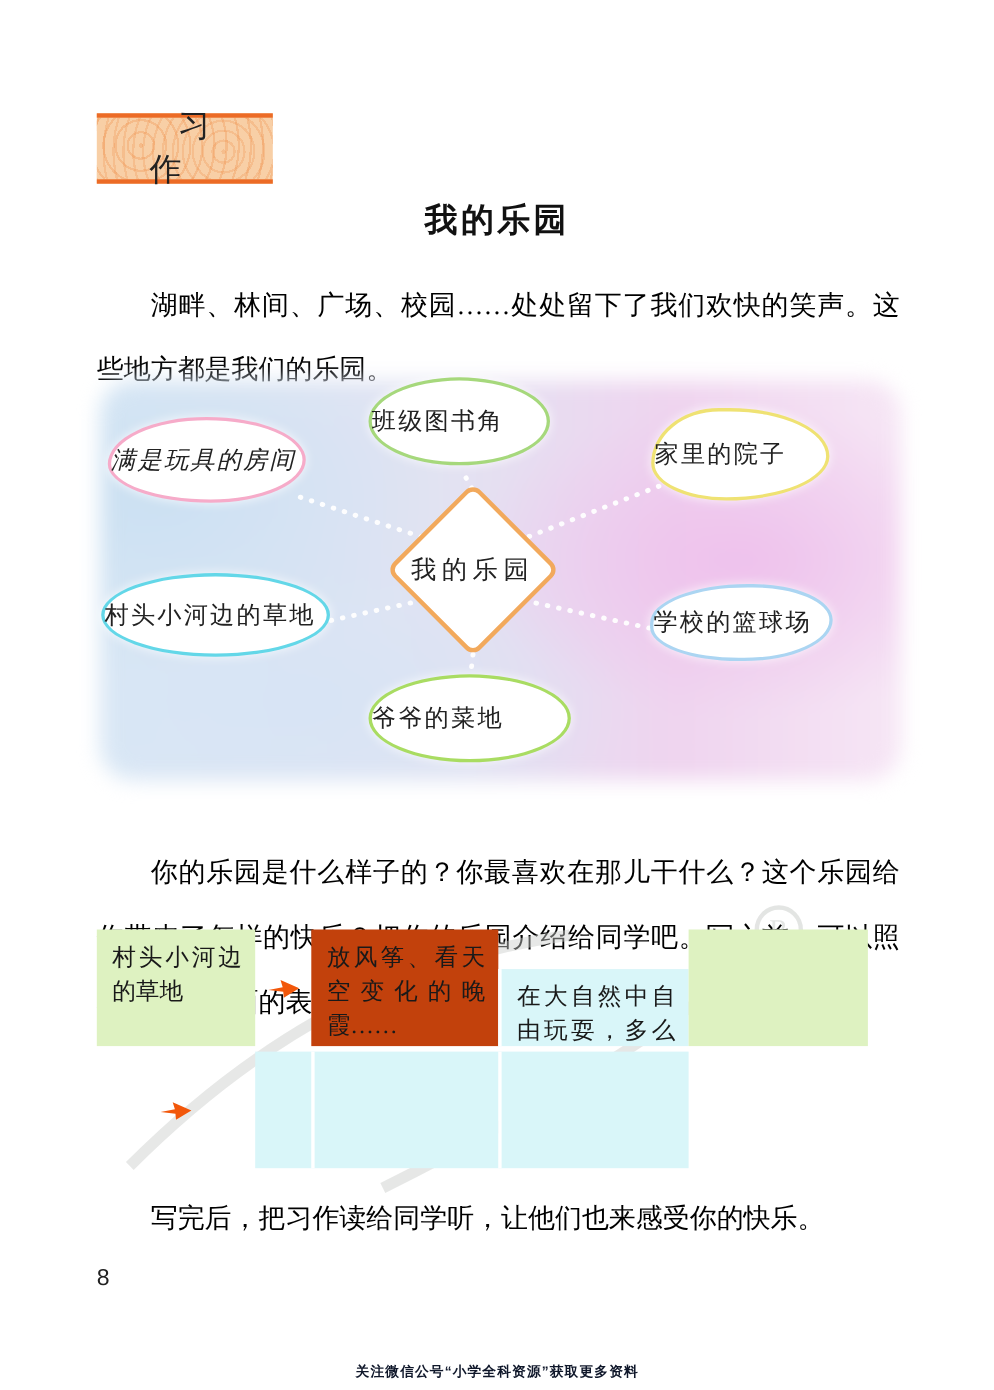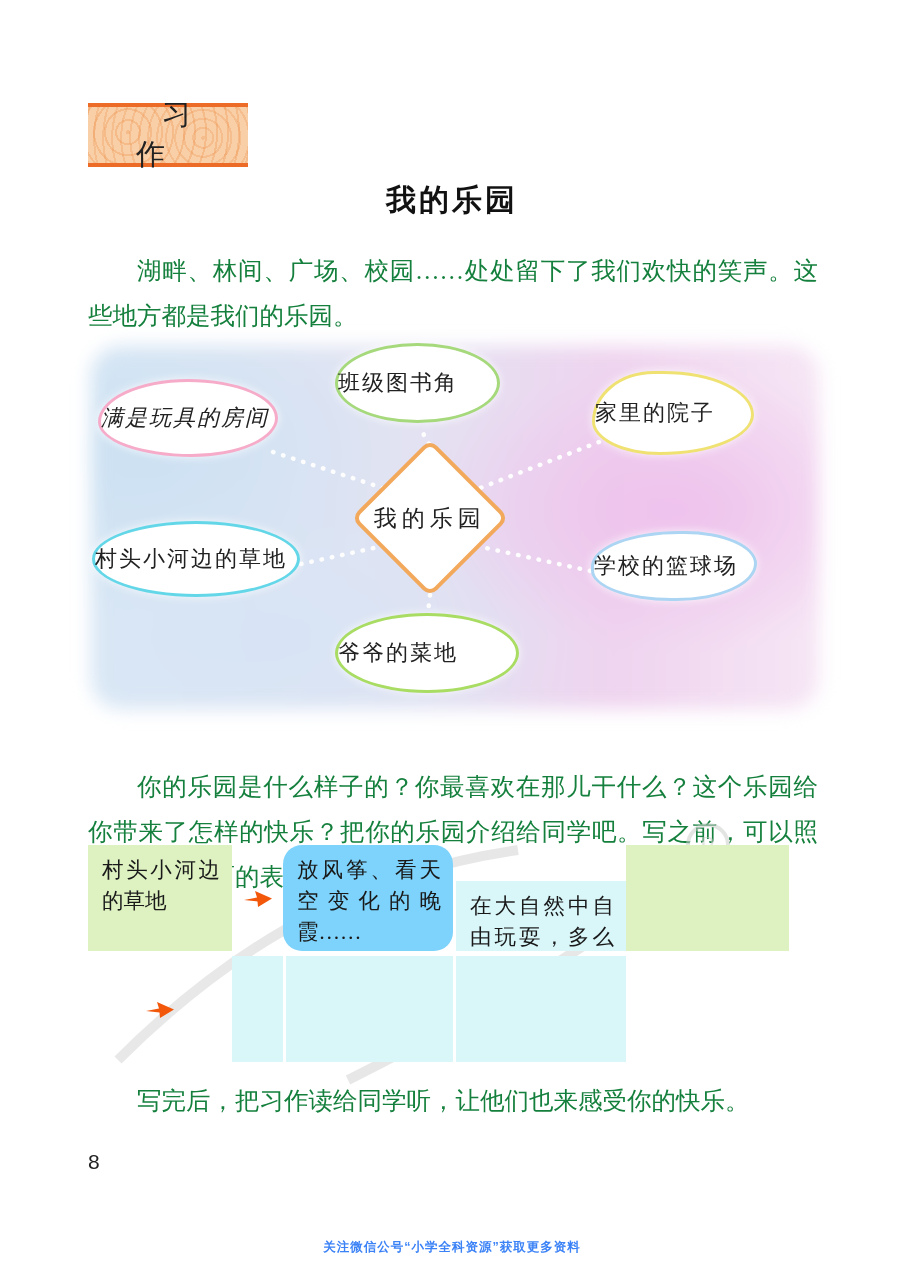--- a/index.html
+++ b/index.html
@@ -25,22 +25,22 @@
     font-size:29px; letter-spacing:26px; text-indent:26px; color:#222;
   }
 
   
   .doc-title {
     position:absolute; left:0; right:0; top:180px; text-align:center;
     font-size:30px; letter-spacing:3px; color:#111;
   }
   .para {
     position:absolute; left:88px; width:730px;
-    font-size:24.5px; line-height:45px; text-align:justify;
-    text-indent:2em; color:#15803d;
+    font-size:24.5px; line-height:59px; text-align:justify;
+    text-indent:2em; color:#000000;
   }
   .para-intro  { top:248px; }
   .para-prompt { top:764px; }
   .para-close  { top:1078px; }
 
   
   .mindmap { position:absolute; left:85px; top:340px; width:740px; height:375px; }
   .mindmap-bg {
     position:absolute; inset:6px; border-radius:30px;
     background:
@@ -90,21 +90,21 @@
   .arrow-glyph { width:30px; height:20px; display:block; }
 
   
   .page-number {
     position:absolute; left:88px; top:1150px;
     font-family:"Liberation Sans","DejaVu Sans",sans-serif;
     font-size:21px; color:#222;
   }
   .footer-note {
     position:absolute; left:0; right:0; bottom:8px; text-align:center;
-    font-size:12.5px; font-weight:700; color:#3b82f6; letter-spacing:1px;
+    font-size:12.5px; font-weight:700; color:#0f172a; letter-spacing:1px;
     font-family:"Liberation Sans","DejaVu Sans",sans-serif;
   }
 </style>
 </head>
 <body>
 
 <div class="page">
 
   <div class="lesson-badge">
     <span>习  作</span>
@@ -167,21 +167,21 @@
     </svg>
 
     <div class="t-grid">
 
       <div class="t-cell cell-topic" style="background: rgb(222, 242, 193);">村头小河边的草地</div>
       <div class="cell-arrow">
         <svg class="arrow-glyph" viewBox="0 0 30 20">
           <path d="M1 12 L14 9.5 L12 3 L29 10.5 L15 19 L14.5 13.5 Z" fill="#f2570a"></path>
         </svg>
       </div>
-      <div class="t-cell cell-idea" style="background: #7dd3fc; border-radius: 19px;">放风筝、看天空变化的晚霞……</div>
+      <div class="t-cell cell-idea" style="background: #c2410c;">放风筝、看天空变化的晚霞……</div>
       <div class="t-cell cell-idea" style="background: rgb(217, 246, 249); margin-top: 36px;">在大自然中自由玩耍，多么快乐！</div>
 
       <div class="t-cell cell-topic" style="background: rgb(222, 242, 193);"></div>
       <div class="cell-arrow">
         <svg class="arrow-glyph" viewBox="0 0 30 20">
           <path d="M1 12 L14 9.5 L12 3 L29 10.5 L15 19 L14.5 13.5 Z" fill="#f2570a"></path>
         </svg>
       </div>
       <div class="t-cell cell-idea" style="background: rgb(217, 246, 249);"></div>
       <div class="t-cell cell-idea" style="background: rgb(217, 246, 249);"></div>

